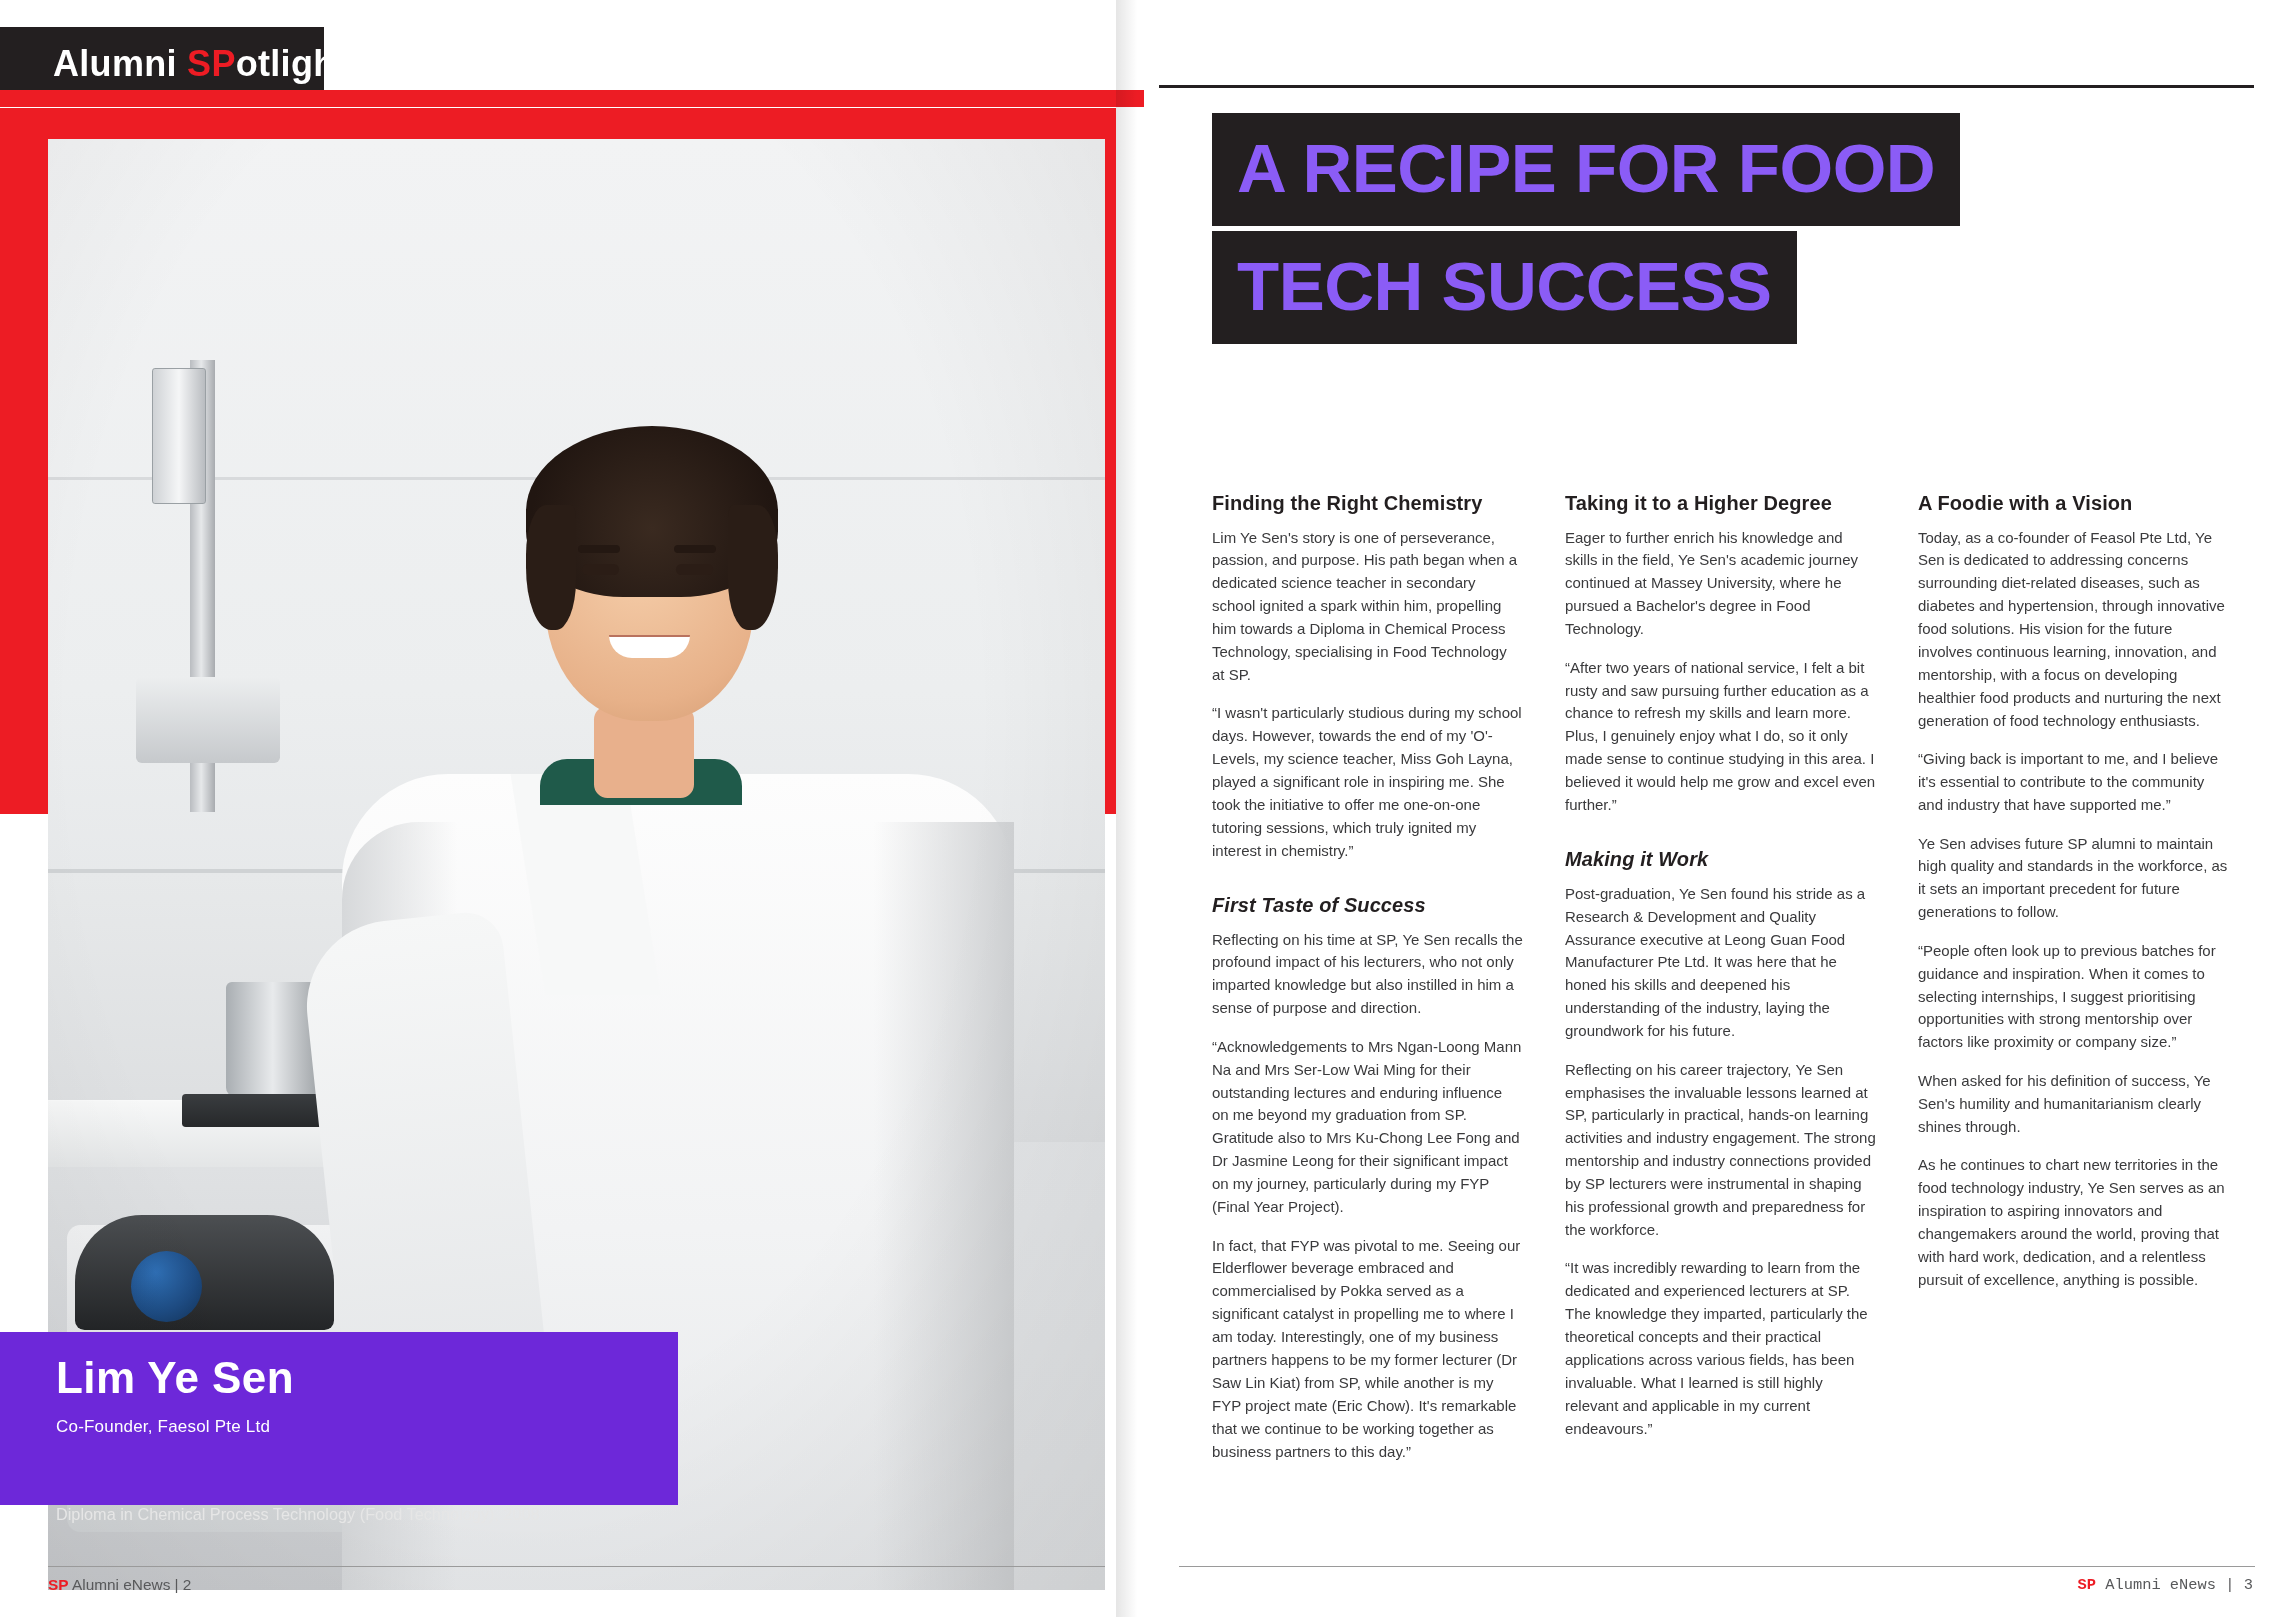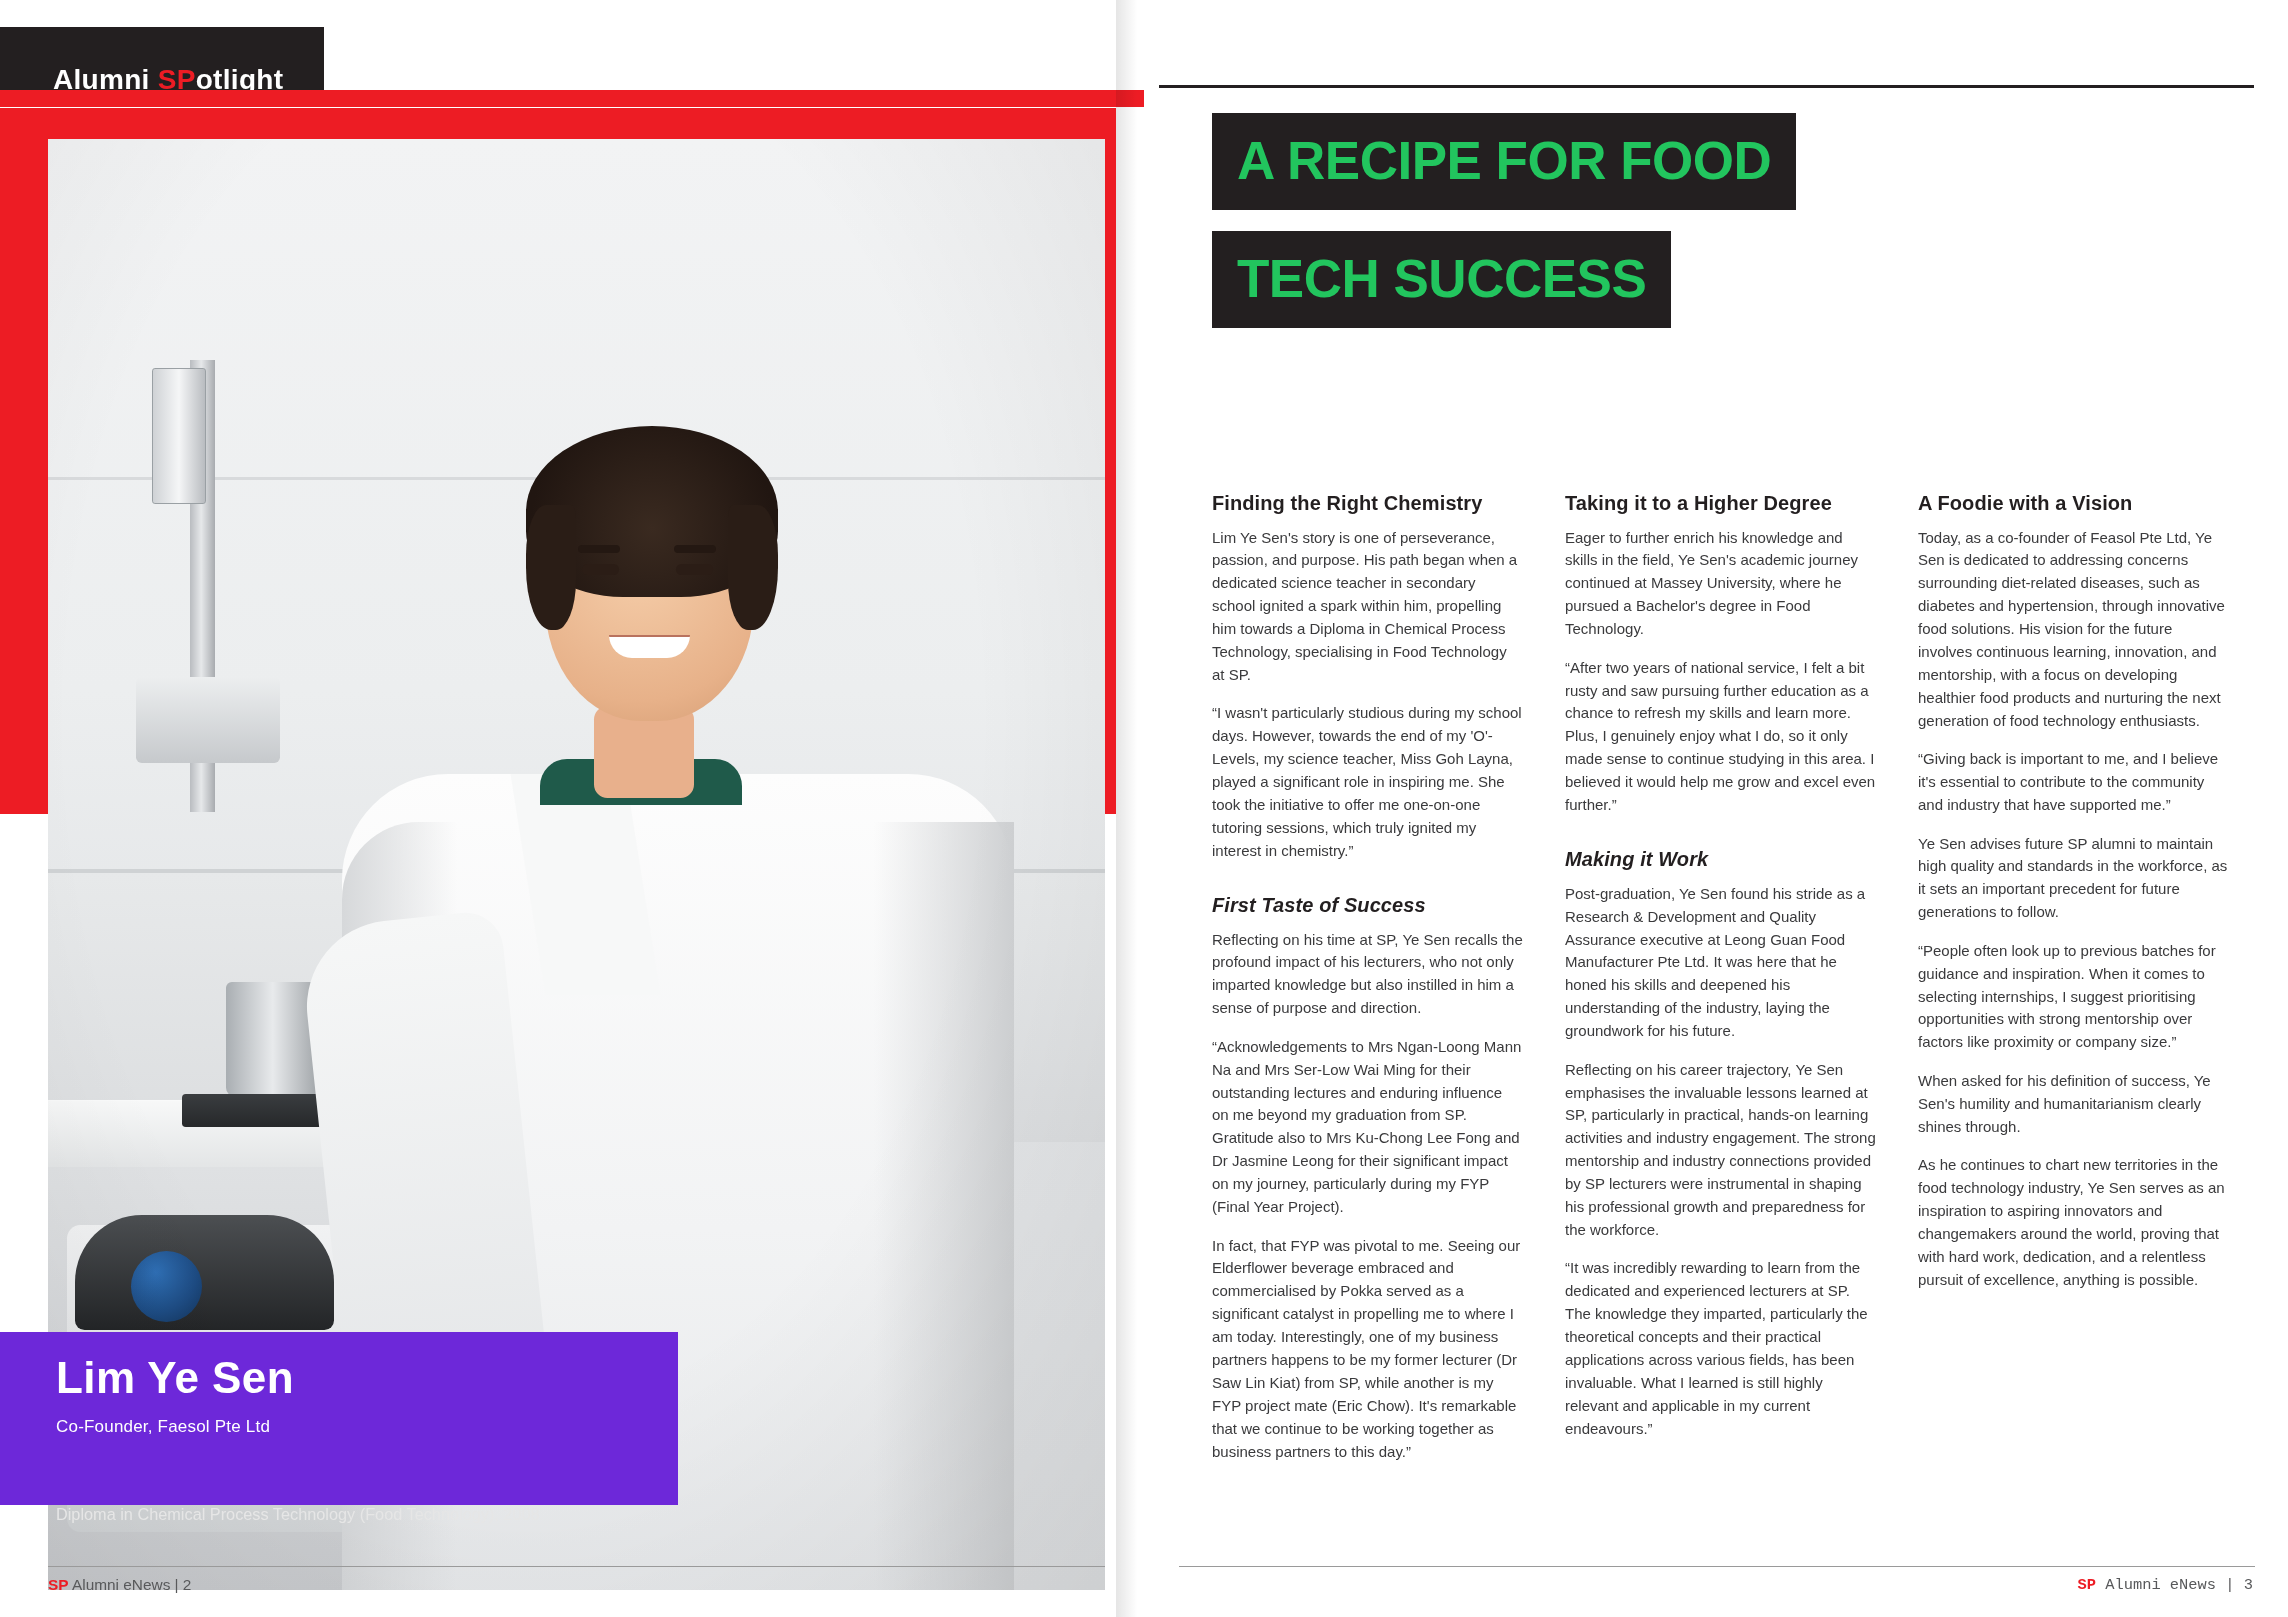--- a/index.html
+++ b/index.html
@@ -32,26 +32,25 @@
   .kicker-bar {
     position: absolute;
     left: 0; top: 27px;
     width: 324px;
     height: 63px;
     background: #231f20;
   }
   .kicker-text {
     position: absolute;
     left: 53px; top: 46px;
-    font-size: 28px;
+    font-size: 36px;
     font-weight: bold;
     letter-spacing: 0.3px;
     color: #ffffff;
     line-height: 1;
-    margin-top: 20px;
   }
   .kicker-text .hl { color: #ed1c24; }
 
   .red-rule {
     position: absolute;
     left: 0; top: 90px;
     width: 1158px;
     height: 17.3px;
     background: #ed1c24;
   }
@@ -271,23 +270,23 @@
     width: 1144px; height: 1618px;
     background: #ffffff;
   }
   .top-rule-right {
     position: absolute; left: 15.4px; top: 85px; width: 1095px; height: 2.9px;
     background: #231f20;
   }
   .headline-1, .headline-2 {
     position: absolute;
     background: #231f20;
-    color: #22c55e;
+    color: #8b5cf6;
     font-weight: bold;
-    font-size: 53px;
+    font-size: 69px;
     letter-spacing: -0.5px;
     line-height: 1;
     padding: 21px 25px 23px 25px;
     white-space: nowrap;
   }
   .headline-1 { left: 68px; top: 113px; }
   .headline-2 { left: 68px; top: 231px; }
 
   .dek {
     position: absolute;

